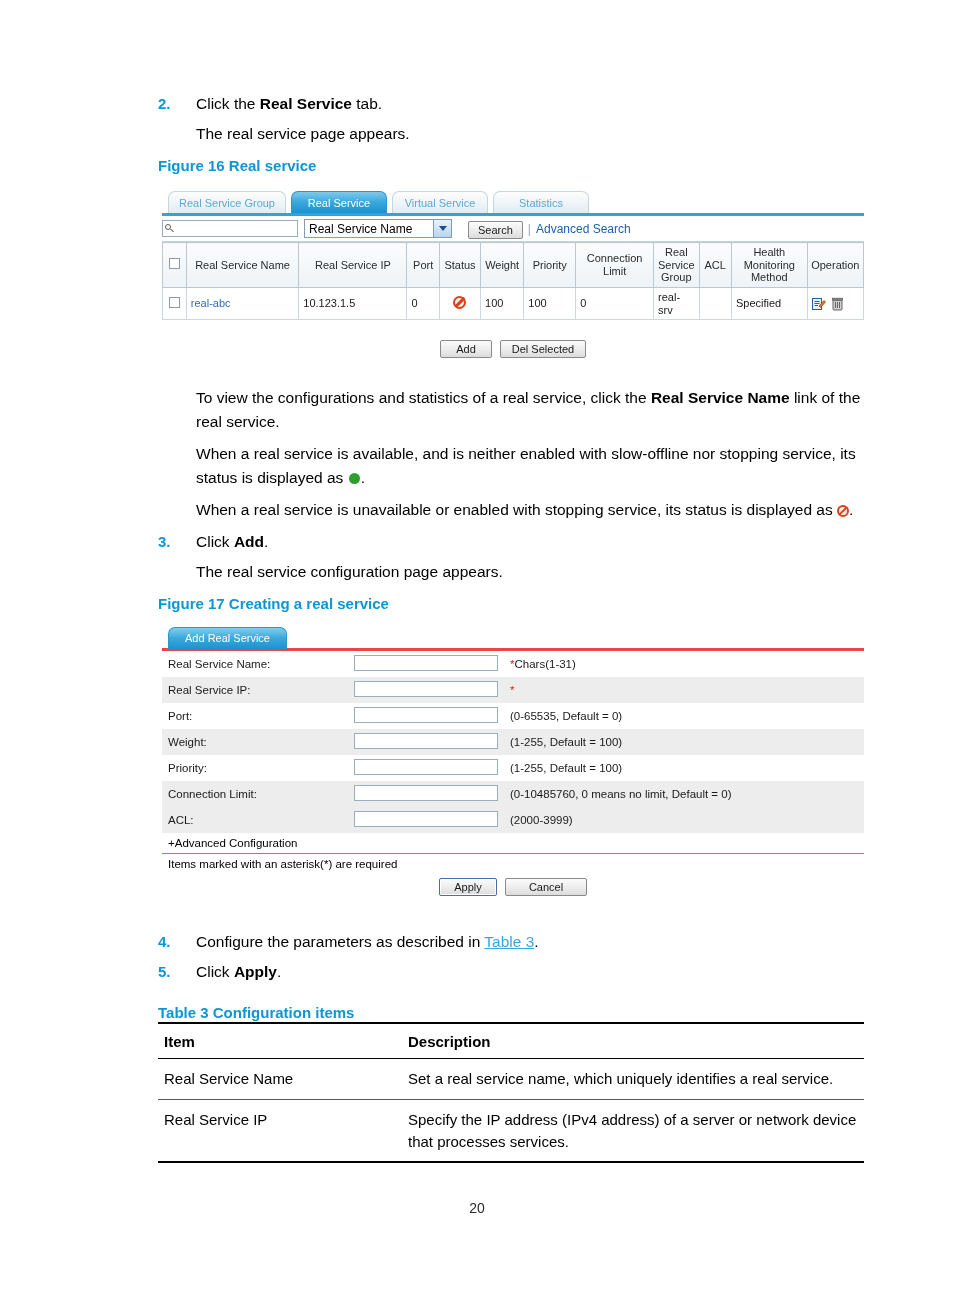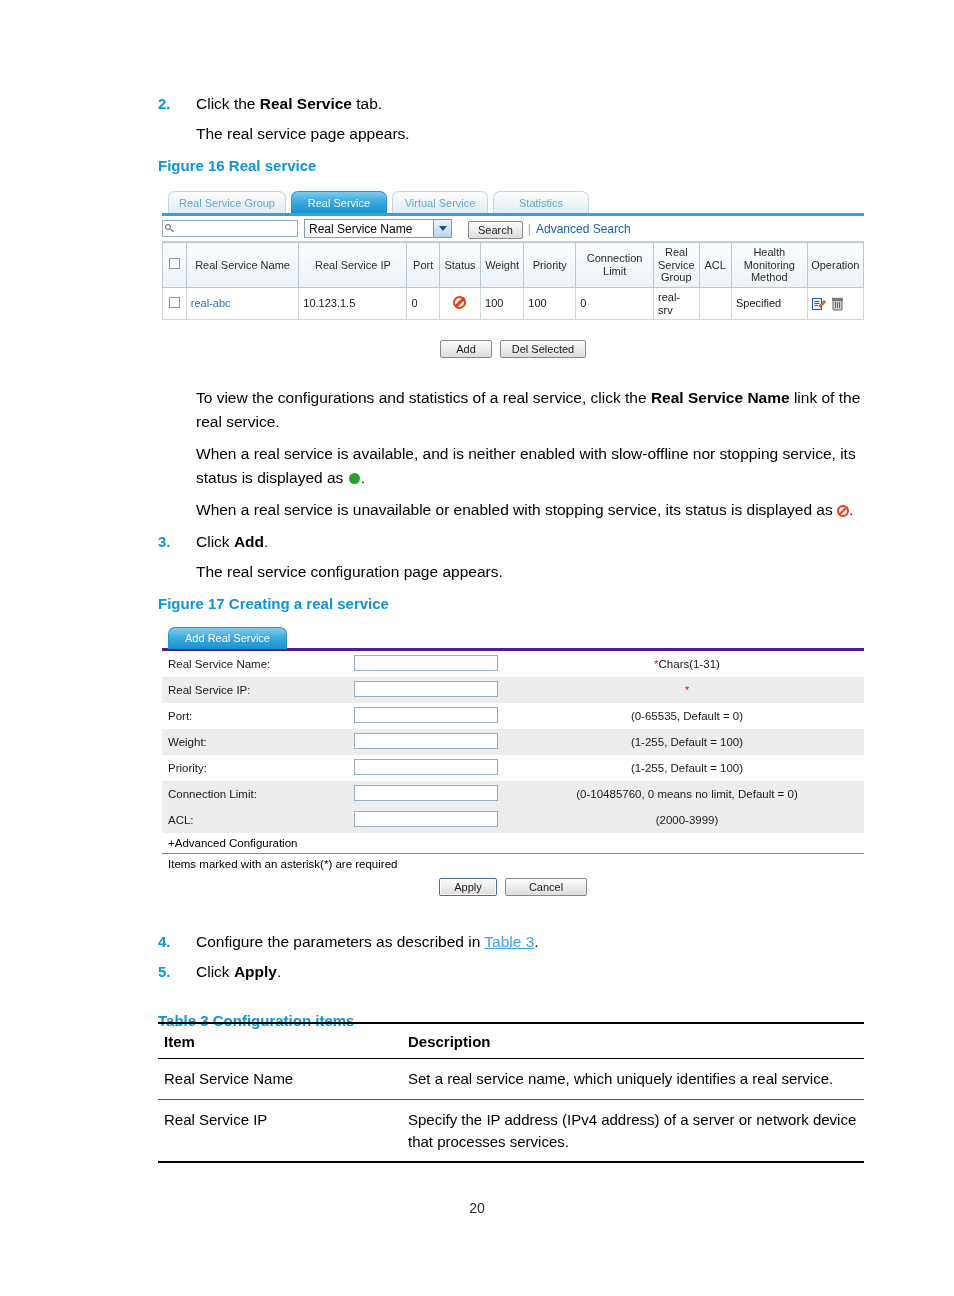--- a/index.html
+++ b/index.html
@@ -278,21 +278,21 @@
     display: flex;
     justify-content: center;
     gap: 8px;
     margin-top: 20px;
   }
 
   
   .formtab {
     position: relative;
     height: 24px;
-    border-bottom: 3px solid #4c1d95;
+    border-bottom: 3px solid #ef4444;
     display: flex;
     align-items: center;
     padding-left: 6px;
     box-sizing: border-box;
   }
   .ftab {
     height: 21px;
     line-height: 21px;
     font-size: 11px;
     color: #ffffff;
@@ -315,21 +315,21 @@
   .frm td.lbl { width: 180px; color: #1a1a1a; }
   .frm td.fld { width: 150px; }
   .txtin {
     width: 144px;
     height: 16px;
     border: 1px solid #9aafbd;
     background: #ffffff;
     box-sizing: border-box;
     display: inline-block;
   }
-  .hint { font-size: 11.5px; color: #1a1a1a; white-space: nowrap; text-align: center; }
+  .hint { font-size: 11.5px; color: #1a1a1a; white-space: nowrap; }
   .req { color: #e01b1b; }
   .selsmall {
     width: 56px; height: 17px;
     border: 1px solid #7f9db9;
     background: #ffffff;
     display: inline-flex;
     align-items: center;
     justify-content: space-between;
     font-size: 11px;
     padding-left: 3px;
@@ -570,21 +570,21 @@
 
   <div style="position:absolute; left:158px; top:930px; width:706px;">
     <div class="step">
       <span class="step-num">4.</span>
       <span class="step-text"><span>Configure the parameters as described in </span><span class="xref">Table 3</span><span>.</span></span>
     </div>
     <div class="step">
       <span class="step-num">5.</span>
       <span class="step-text"><span>Click </span><b>Apply</b><span>.</span></span>
     </div>
-    <div class="figcap" style="margin-top:28px">Table 3 Configuration items</div>
+    <div class="figcap" style="margin-top:20px">Table 3 Configuration items</div>
   </div>
 
   <table class="t3" style="top:1022px;">
     <thead>
       <tr>
         <th class="col1">Item</th>
         <th>Description</th>
       </tr>
     </thead>
     <tbody>

